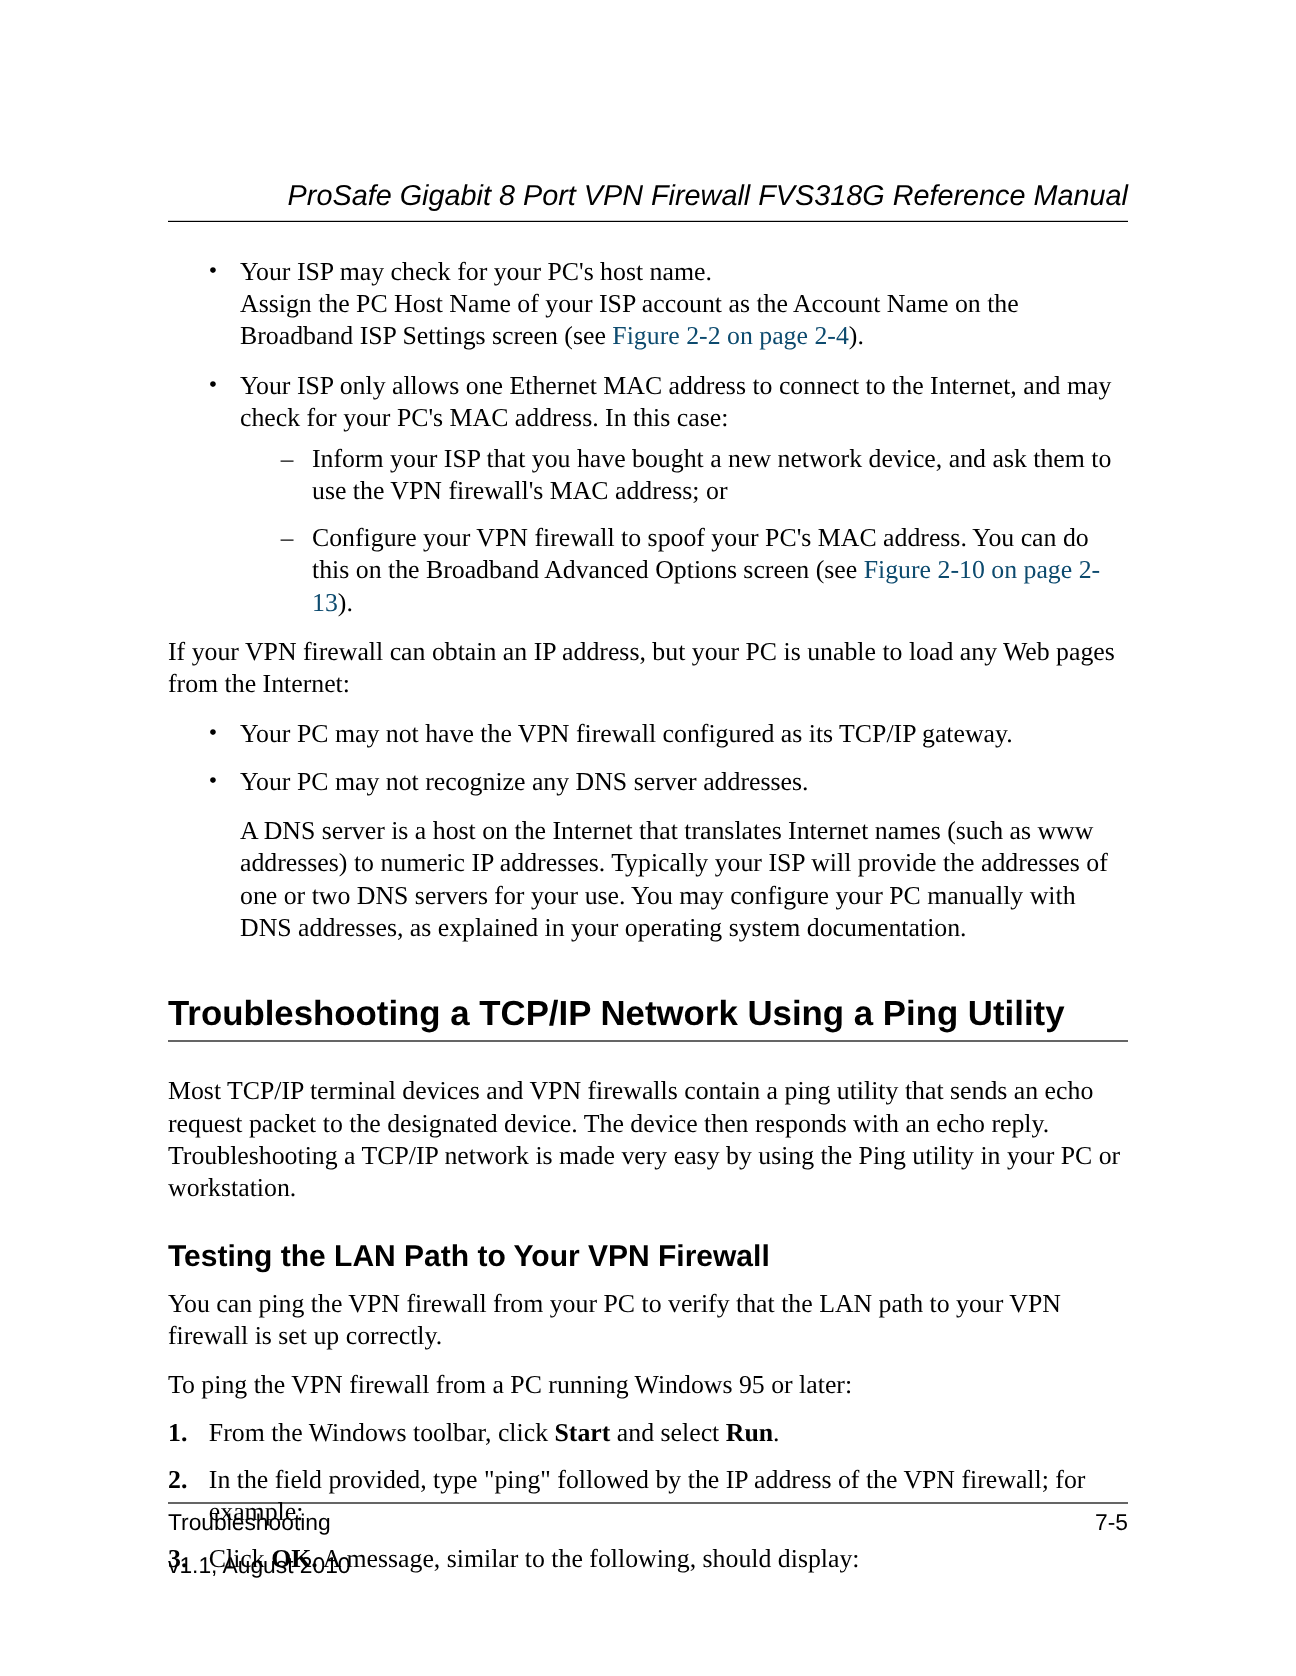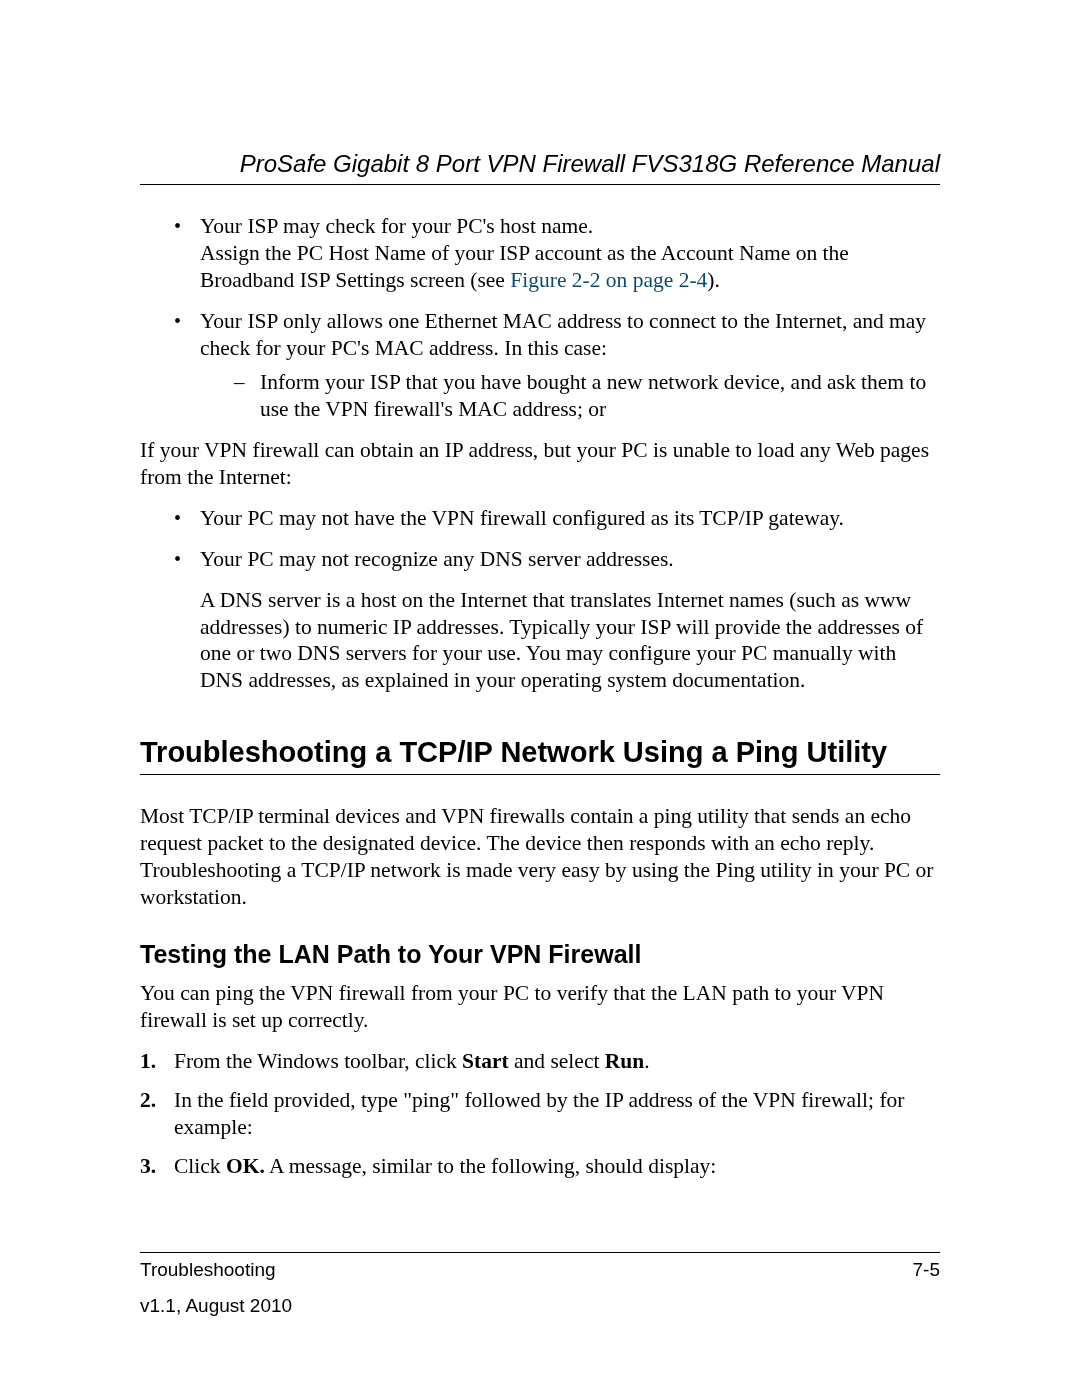--- a/index.html
+++ b/index.html
@@ -153,20 +153,23 @@
       <li>
         <span>Your ISP may check for your PC's host name.</span><br>
         <span>Assign the PC Host Name of your ISP account as the Account Name on the Broadband ISP Settings screen (see </span><span class="link">Figure 2-2 on page 2-4</span><span>).</span>
       </li>
       <li>
         <span>Your ISP only allows one Ethernet MAC address to connect to the Internet, and may check for your PC's MAC address. In this case:</span>
         <ul class="dashes">
           <li>
             <span>Inform your ISP that you have bought a new network device, and ask them to use the VPN firewall's MAC address; or</span>
           </li>
+          <li>
+            <span>Configure your VPN firewall to spoof your PC's MAC address. You can do this on the Broadband Advanced Options screen (see </span><span class="link">Figure 2-10 on page 2-13</span><span>).</span>
+          </li>
         </ul>
       </li>
     </ul>
 
     <div class="para">If your VPN firewall can obtain an IP address, but your PC is unable to load any Web pages from the Internet:</div>
 
     <ul class="bullets">
       <li>
         <span>Your PC may not have the VPN firewall configured as its TCP/IP gateway.</span>
       </li>
@@ -177,20 +180,21 @@
     </ul>
 
     <h1 class="section-heading">Troubleshooting a TCP/IP Network Using a Ping Utility</h1>
     <hr class="under-heading-rule">
 
     <div class="para">Most TCP/IP terminal devices and VPN firewalls contain a ping utility that sends an echo request packet to the designated device. The device then responds with an echo reply. Troubleshooting a TCP/IP network is made very easy by using the Ping utility in your PC or workstation.</div>
 
     <h2 class="subheading">Testing the LAN Path to Your VPN Firewall</h2>
 
     <div class="para" style="margin-top:6px;">You can ping the VPN firewall from your PC to verify that the LAN path to your VPN firewall is set up correctly.</div>
+    <div class="para">To ping the VPN firewall from a PC running Windows 95 or later:</div>
 
     <ol class="numbered">
       <li>
         <span class="num">1.</span>
         <span>From the Windows toolbar, click </span><span class="bold">Start</span><span> and select </span><span class="bold">Run</span><span>.</span>
       </li>
       <li>
         <span class="num">2.</span>
         <span>In the field provided, type "ping" followed by the IP address of the VPN firewall; for example:</span>
       </li>

